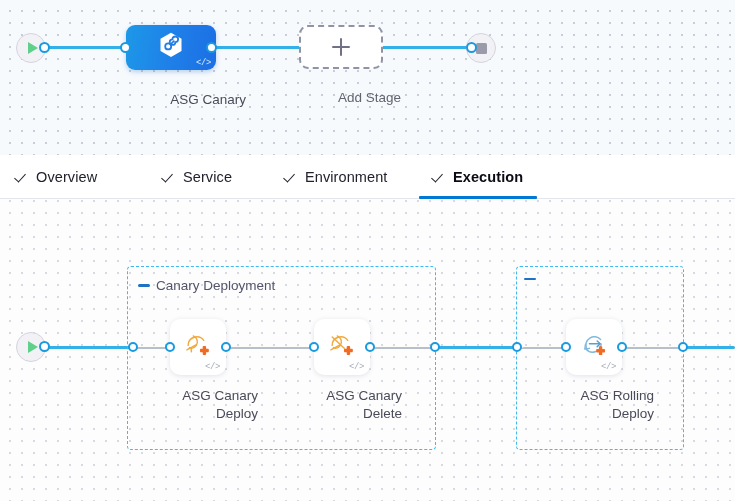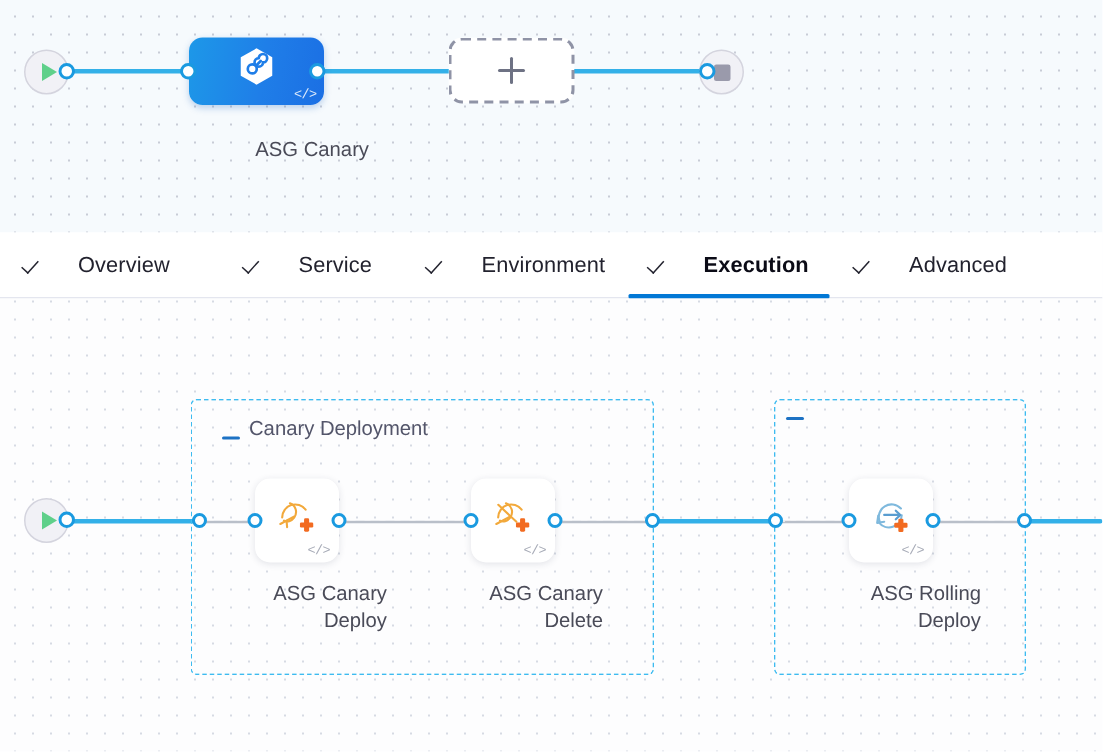--- a/index.html
+++ b/index.html
@@ -43,21 +43,21 @@
     background: #ffffff;
     border-bottom: 1px solid #e4e6ef;
     box-sizing: border-box;
   }
   .tab {
     position: absolute;
     top: 0;
     height: 44px;
     display: flex;
     align-items: center;
-    gap: 23px;
+    gap: 7px;
     cursor: pointer;
     white-space: nowrap;
   }
   .tab .tab-check {
     display: inline-block;
     width: 13px;
     height: 13px;
     position: relative;
     flex: 0 0 auto;
   }
@@ -312,20 +312,21 @@
       </span>
       <span class="code-badge">&lt;/&gt;</span>
     </div>
     <div class="port" style="left:120px; top:42px;"></div>
     <div class="port" style="left:206px; top:42px;"></div>
     <div class="node-label" style="left:96px; top:91px; width:150px;">ASG Canary</div>
 
     <div class="add-stage-node" style="left:299px; top:25px;">
       <span class="plus-glyph"></span>
     </div>
+    <div class="node-label muted" style="left:281px; top:89px; width:120px;">Add Stage</div>
 
     <div class="port" style="left:466px; top:42px;"></div>
     <div class="terminal" style="left:466px; top:33px;">
       <div class="stop-sq"></div>
     </div>
   </div>
 
   <div class="tabs-bar">
 
     <div class="tab" style="left:16px;">
@@ -342,44 +343,40 @@
       <span class="tab-check"></span>
       <span class="tab-label">Environment</span>
     </div>
 
     <div class="tab active" style="left:433px;">
       <span class="tab-check"></span>
       <span class="tab-label">Execution</span>
       <span class="tab-underline"></span>
     </div>
 
-    <div class="tab" style="left:570px;">
-      <span class="tab-check"></span>
-      <span class="tab-label">Advanced</span>
-    </div>
   </div>
 
   <div class="exec-canvas">
 
     <div class="edge" style="left:44px; top:147px; width:88px;"></div>
     <div class="edge dashed" style="left:133px; top:148px; width:38px;"></div>
     <div class="edge dashed" style="left:227px; top:148px; width:85px;"></div>
     <div class="edge dashed" style="left:371px; top:148px; width:62px;"></div>
     <div class="edge" style="left:434px; top:147px; width:86px;"></div>
     <div class="edge dashed" style="left:521px; top:148px; width:44px;"></div>
     <div class="edge dashed" style="left:623px; top:148px; width:60px;"></div>
     <div class="edge" style="left:684px; top:147px; width:51px;"></div>
 
     <div class="terminal" style="left:16px; top:133px;">
       <div class="play-tri"></div>
     </div>
     <div class="port" style="left:39px; top:142px;"></div>
 
     <div class="group-box" style="left:127px; top:67px; width:309px; height:184px;"></div>
-    <div class="group-label" style="left:148px; top:79px;align-items:flex-end;">
+    <div class="group-label" style="left:138px; top:79px;">
       <span class="group-dash"></span>
       <span>Canary Deployment</span>
     </div>
     <div class="port small" style="left:128px; top:143px;"></div>
     <div class="port small" style="left:430px; top:143px;"></div>
 
     <div class="step-node" style="left:170px; top:120px;">
       <span class="step-ico">
         <svg width="34" height="32" viewBox="0 0 36 34">
           <g fill="none" stroke="#f2a93b" stroke-width="1.5" stroke-linecap="round" stroke-linejoin="round">

